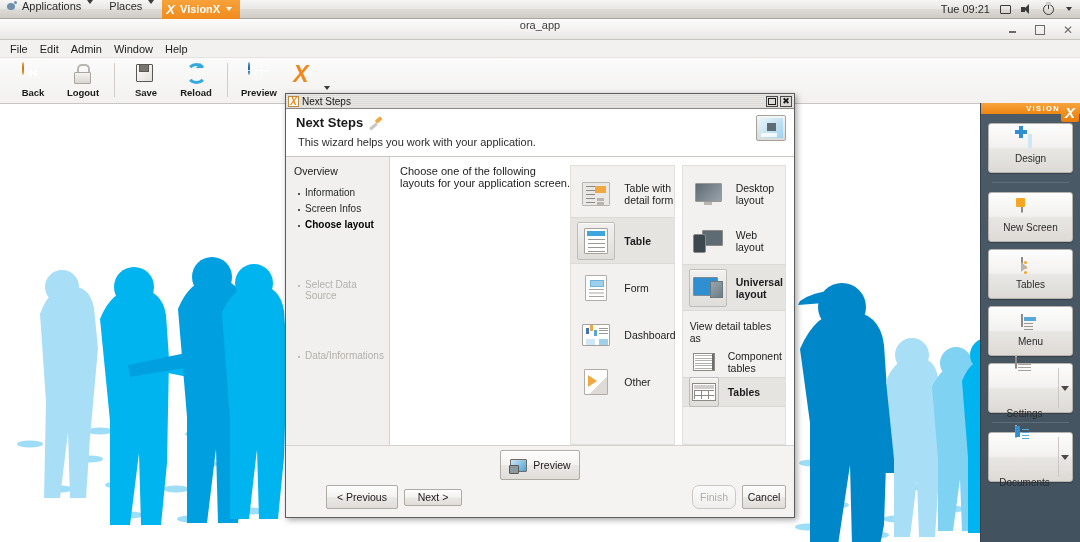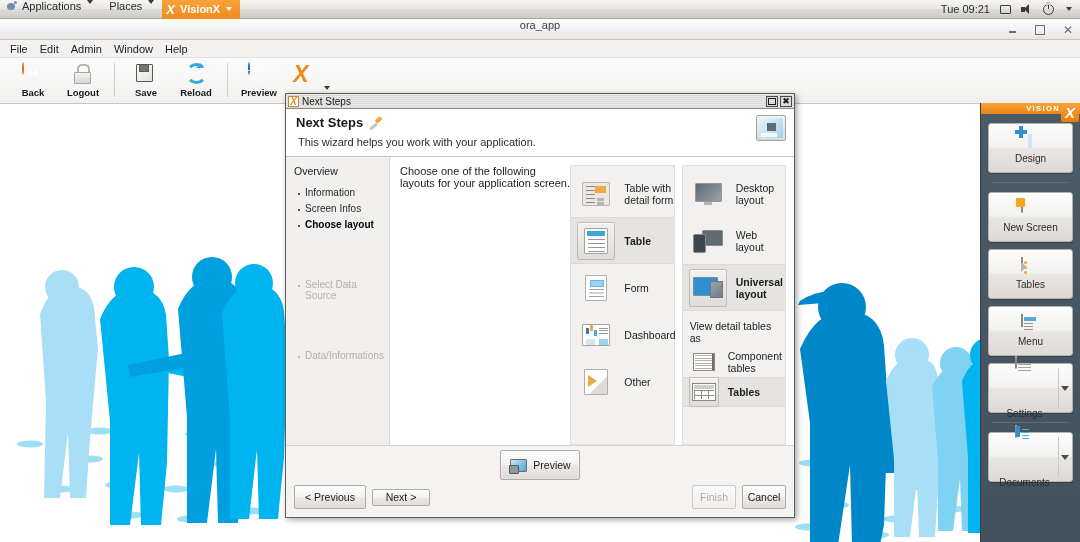--- a/index.html
+++ b/index.html
@@ -531,20 +531,21 @@
   .dlg-footer {
     flex: 0 0 auto; background: #f4f3f2; border-top: 1px solid #d6d3ce;
     padding: 6px 8px 8px 8px; position: relative; height: 72px;
   }
   .btn {
     background: linear-gradient(to bottom,#fdfdfd 0%,#f4f3f1 48%,#eae8e5 52%,#e0ddd9 100%);
     border: 1px solid #aeaba6; border-radius: 2px;
     font-size: 10.5px; color: #1a1a1a;
     display: flex; align-items: center; justify-content: center;
     box-shadow: inset 0 1px 0 #ffffff;
+    margin-left: 32px;
   }
   .btn.disabled { color: #b0ada8; border-color: #cbc8c3;
     background: linear-gradient(to bottom,#fafafa,#f0efed); box-shadow: none; }
   .btn-preview {
     position: absolute; left: 50%; margin-left: -40px; top: 4px;
     width: 80px; height: 30px; gap: 7px;
   }
   .ico-prev-mon {
     width: 17px; height: 14px; position: relative;
   }
@@ -556,21 +557,21 @@
   .ico-prev-mon::after {
     content: ""; position: absolute; left: 0px; top: 7px; width: 8px; height: 7px;
     background: #8c99a3; border: 1.3px solid #5a5855; border-radius: 1px;
   }
   .footer-row {
     position: absolute; left: 8px; right: 8px; bottom: 8px;
     display: flex; align-items: center;
   }
   .btn-prev { width: 72px; height: 24px; }
   .btn-next { width: 58px; height: 17px; margin-left: 6px; }
-  .btn-finish { width: 44px; height: 24px; margin-left: auto; }
+  .btn-finish { width: 44px; height: 24px; margin-left: auto; border-radius: 7px; }
   .btn-cancel { width: 44px; height: 24px; margin-left: 6px; }
 </style>
 </head>
 <body>
 
 <div id="root">
 
   <div class="wallpaper">
     <svg class="wp-svg" width="1080" height="523" viewBox="0 0 1080 523">
       <rect x="0" y="0" width="1080" height="523" fill="#ffffff"></rect>

